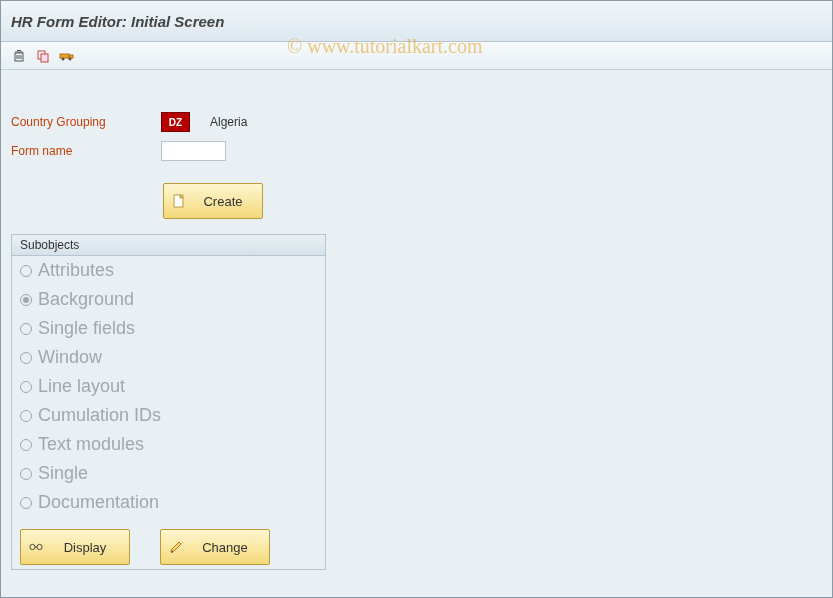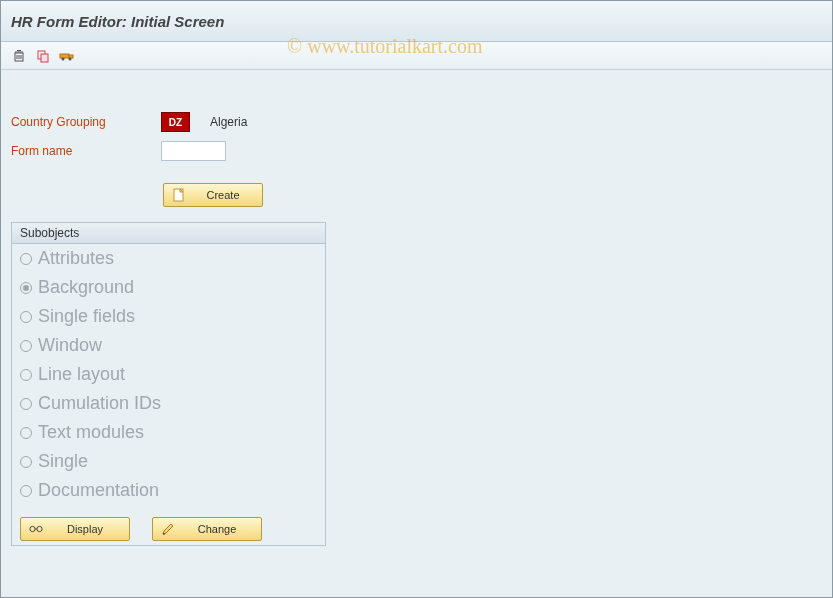--- a/index.html
+++ b/index.html
@@ -73,25 +73,25 @@
       border:1px solid #b8c5cf;
       background:#fff;
       outline:none;
       padding:0 3px;
       font-size:12px;
     }
     .sap-btn {
       display: inline-flex;
       align-items: center;
       justify-content: center;
-      height: 24px;
+      height: 36px;
       background: linear-gradient(to bottom, #fef6d0, #f4d97a);
       border: 1px solid #b89a3a;
       border-radius: 2px;
-      font-size:11px;
+      font-size:13px;
       color:#333;
       cursor:pointer;
       gap:6px;
       padding: 0 8px;
       min-width:100px;
     }
     .sap-btn .btn-icon { width:14px; height:14px; display:flex; align-items:center; justify-content:center; flex-shrink:0; }
     .sap-btn .btn-label { flex:1; text-align:center; }
     .create-row { margin-top: 20px; margin-bottom: 15px; margin-left:152px; }
     .groupbox {
@@ -121,21 +121,21 @@
       display:flex; align-items:center; justify-content:center;
       flex-shrink:0;
     }
     .radio-circle.selected::after {
       content:''; display:block;
       width:6px; height:6px; border-radius:50%;
       background:#a0a8b0;
     }
     .groupbox-buttons {
       display:flex;
-      gap:22px;
+      gap:30px;
       padding: 12px 8px 4px 8px;
     }
     .groupbox-buttons .sap-btn { min-width:110px; }
     .watermark {
       position:absolute;
       top: 34px; left: 248px;
       font-size: 20px;
       color: rgba(230,160,30,0.55);
       font-family: Georgia, serif;
       pointer-events:none;

